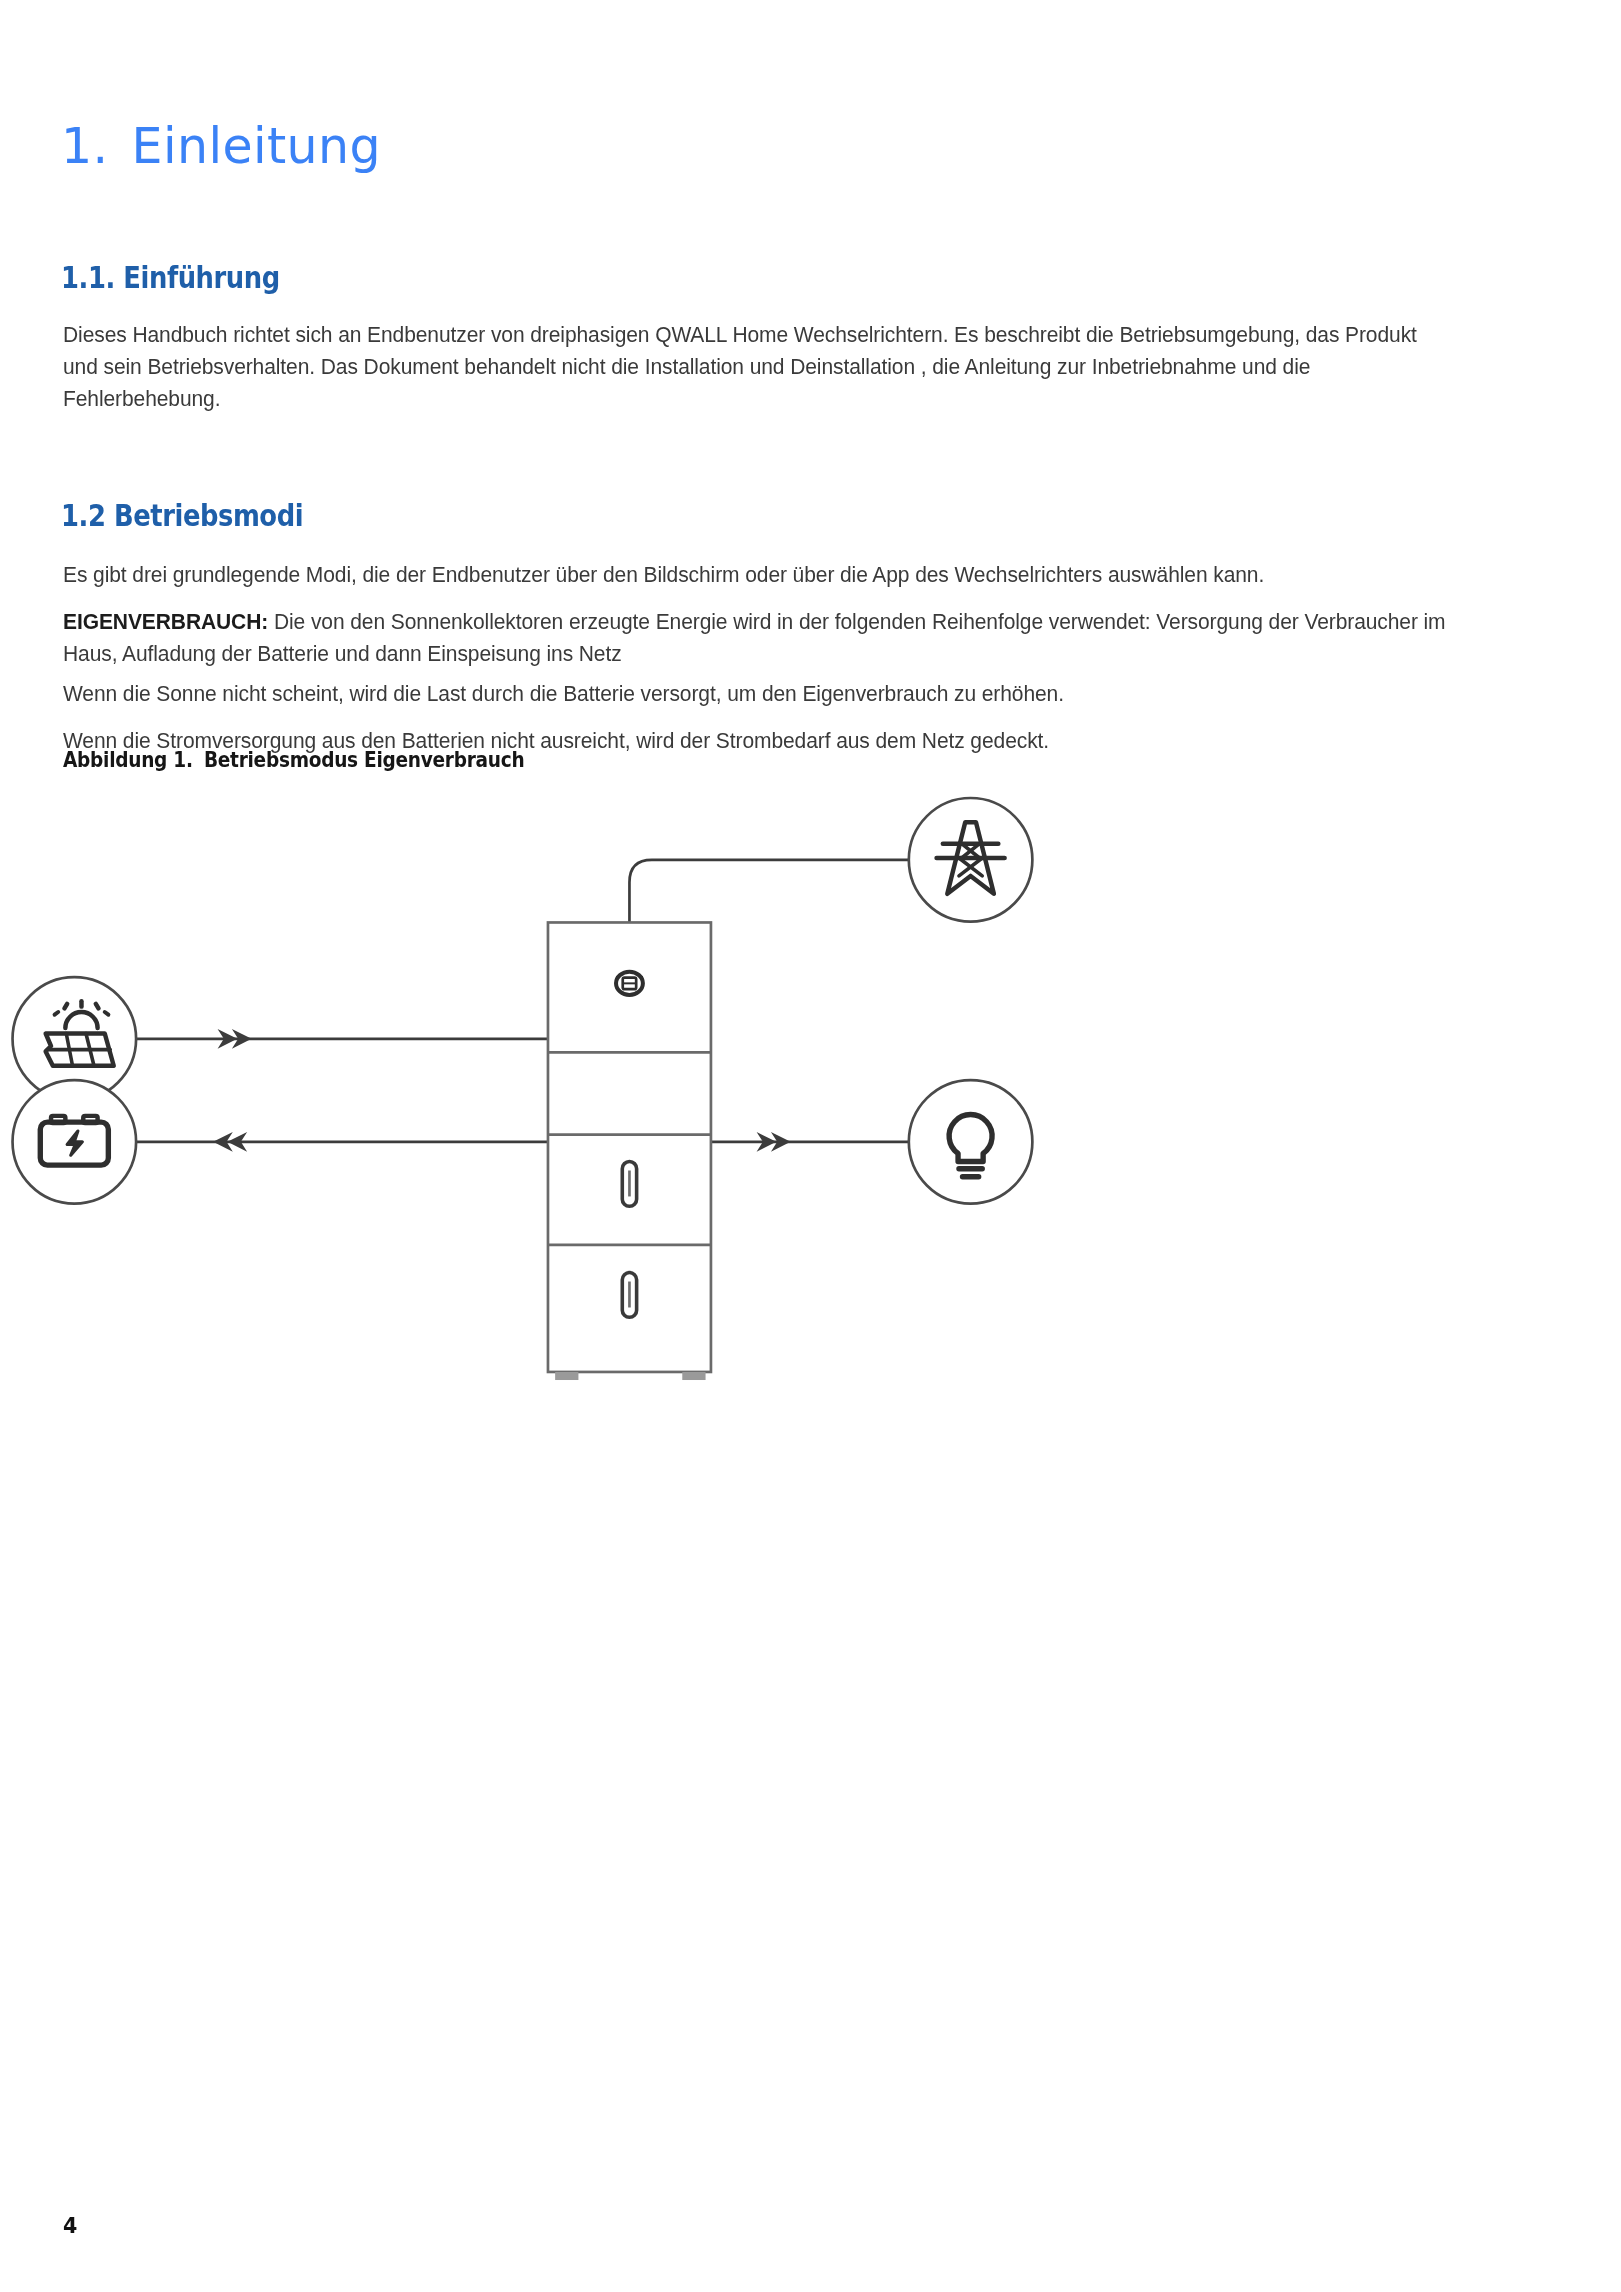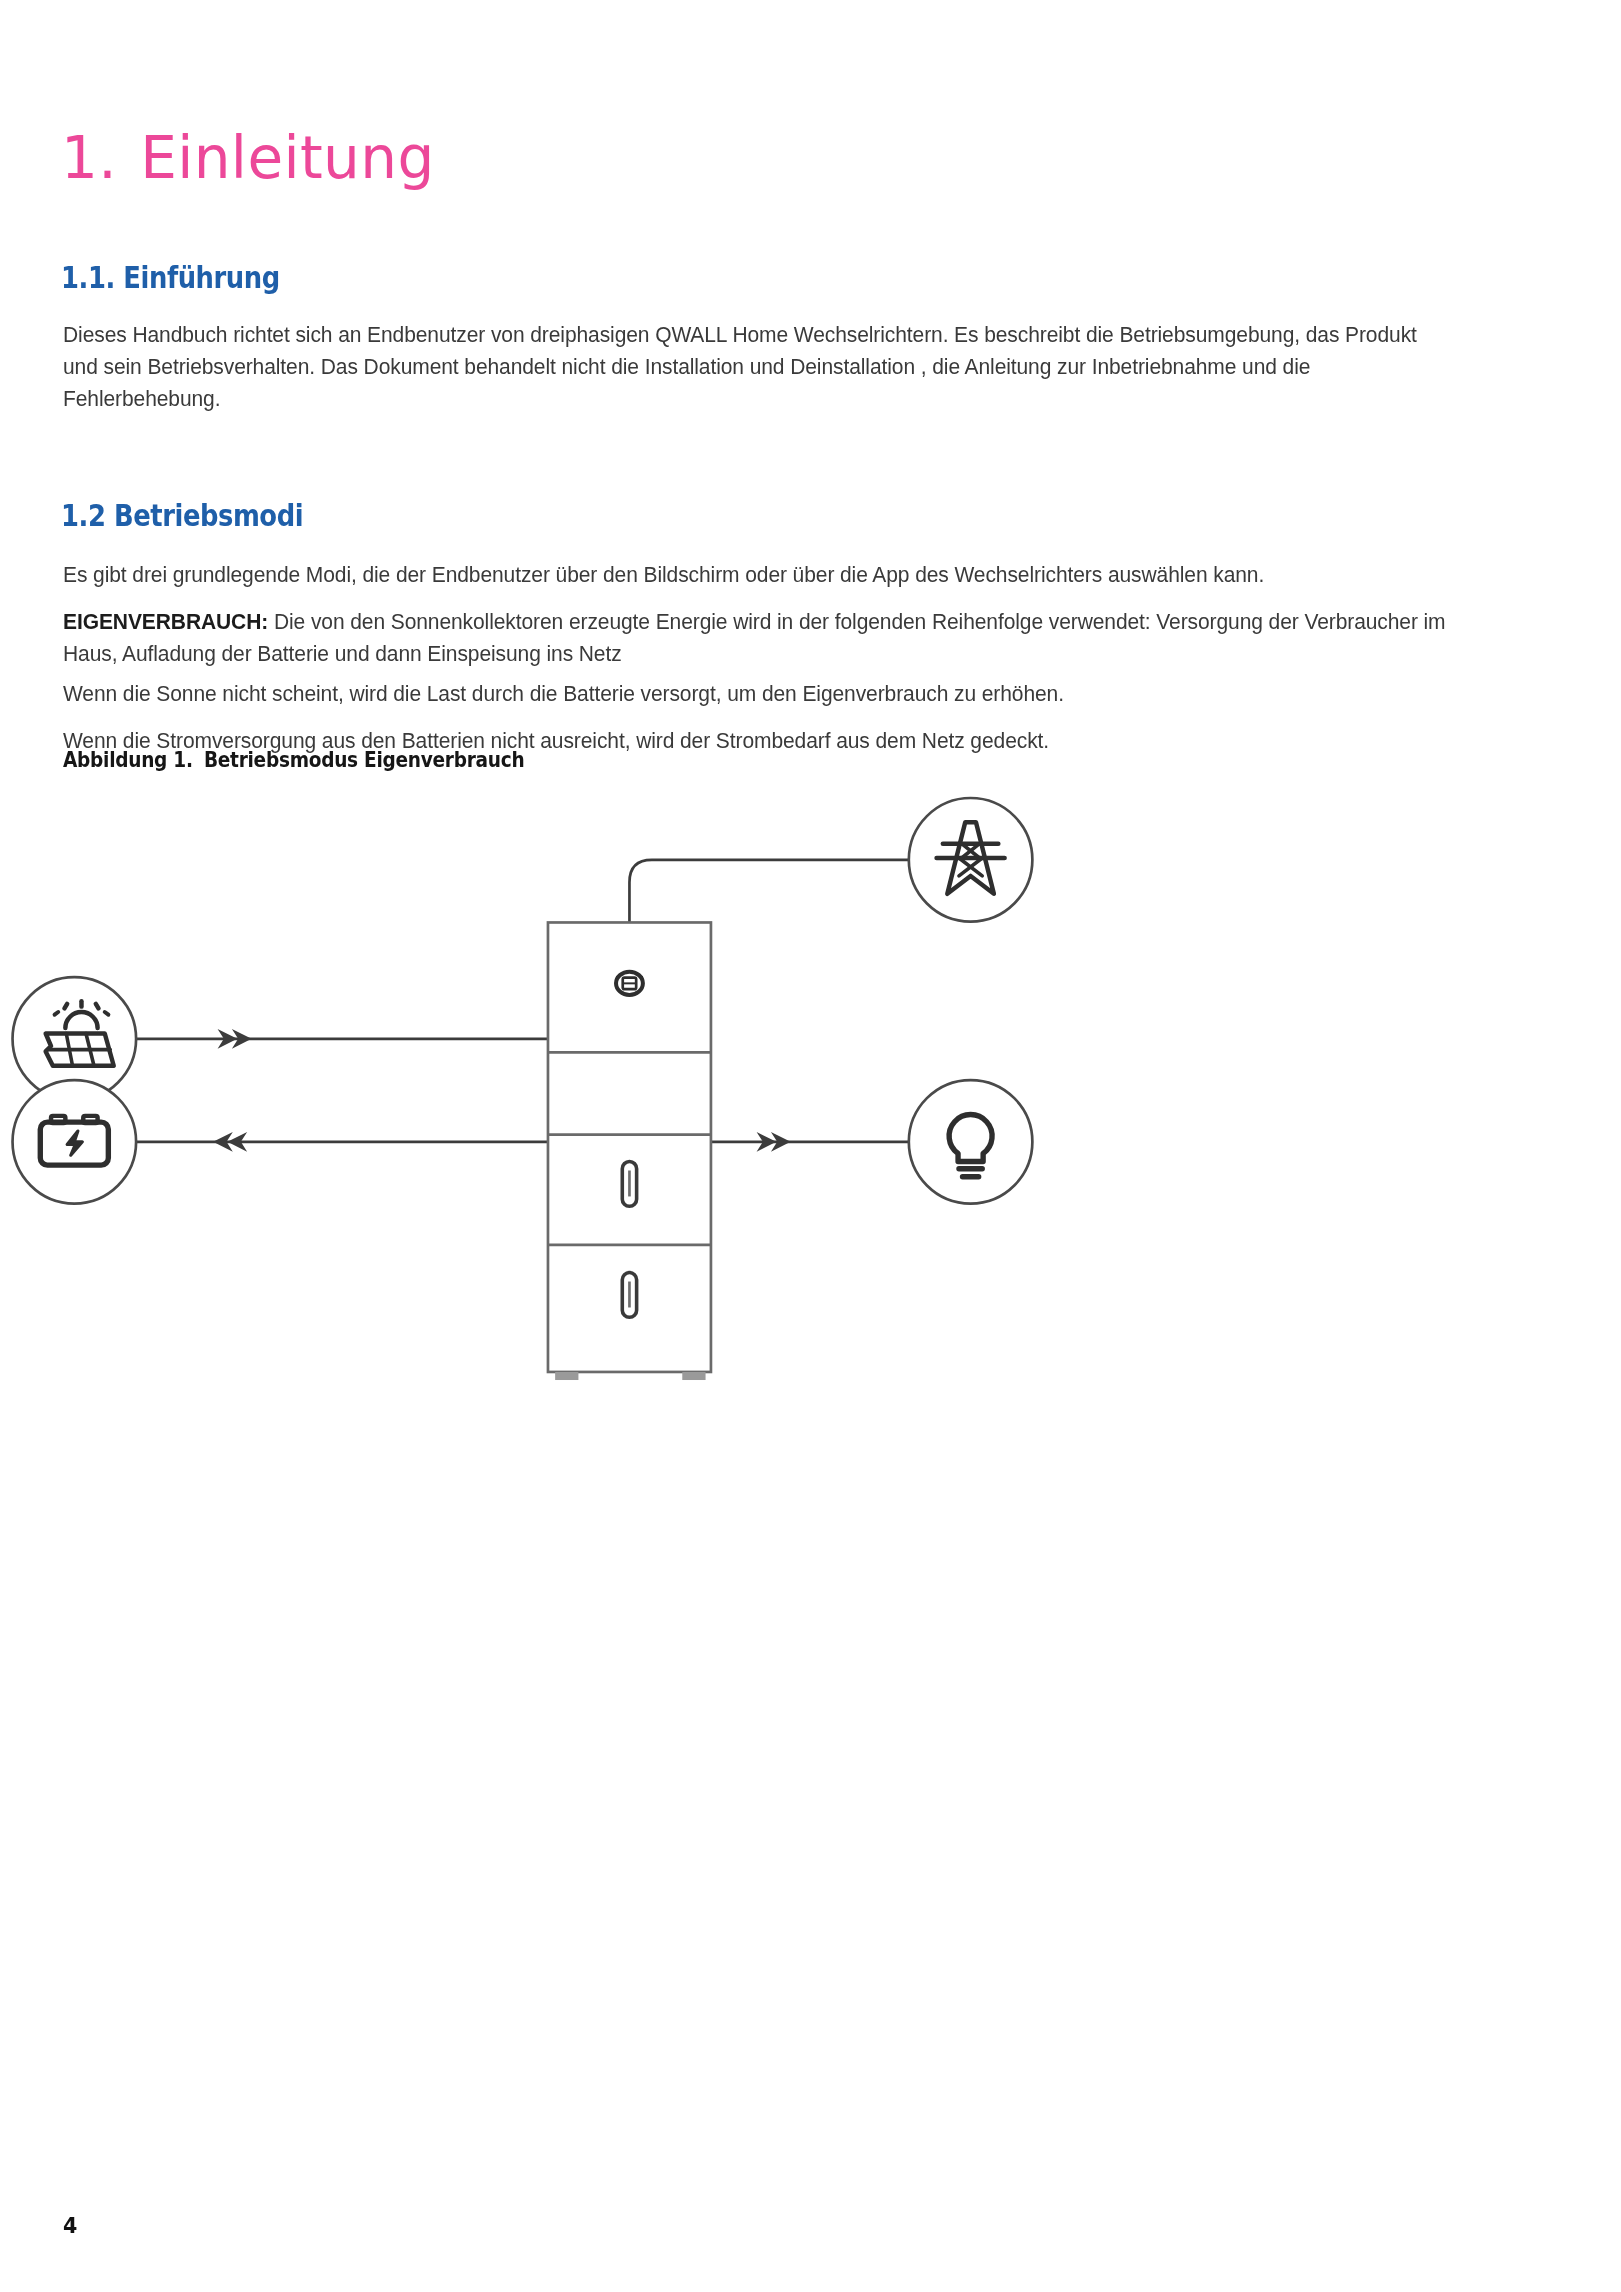--- a/index.html
+++ b/index.html
@@ -20,24 +20,24 @@
     inset: 0;
     padding: 0;
   }
 
   
   .h1 {
     position: absolute;
     left: 61px;
     top: 85px;
     font-family: "DejaVu Sans", sans-serif;
-    font-size: 58px;
+    font-size: 49px;
     font-weight: 400;
     letter-spacing: 0.4px;
-    color: #ec4899;
+    color: #3b82f6;
     white-space: nowrap;
   }
   .h1 .num { margin-right: 23px; }
 
   .h2 {
     position: absolute;
     left: 61px;
     font-family: "DejaVu Sans", sans-serif;
     font-size: 30px;
     font-weight: 700;

